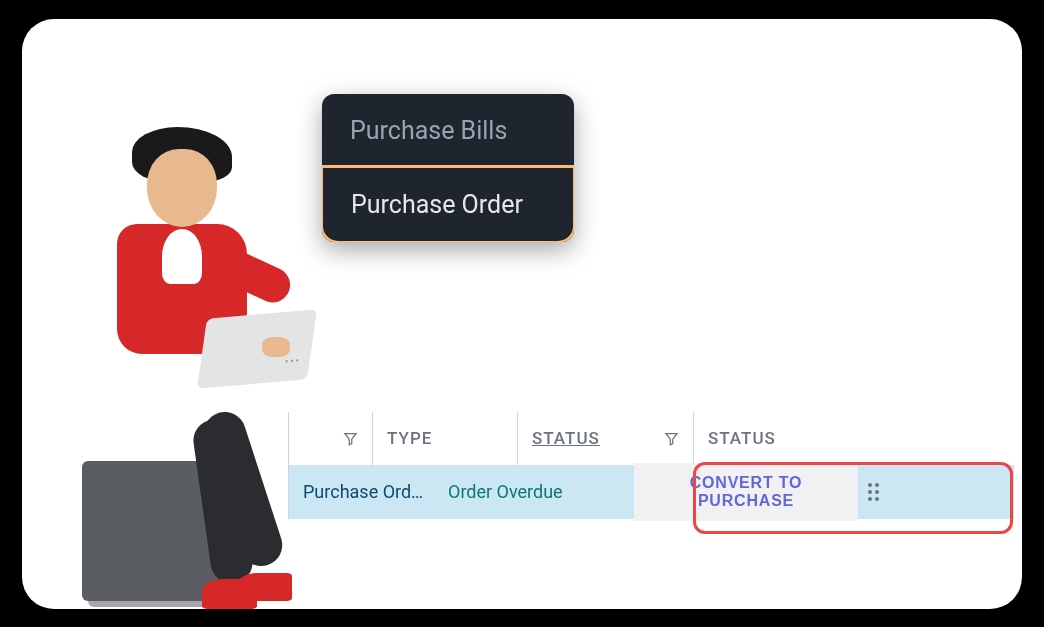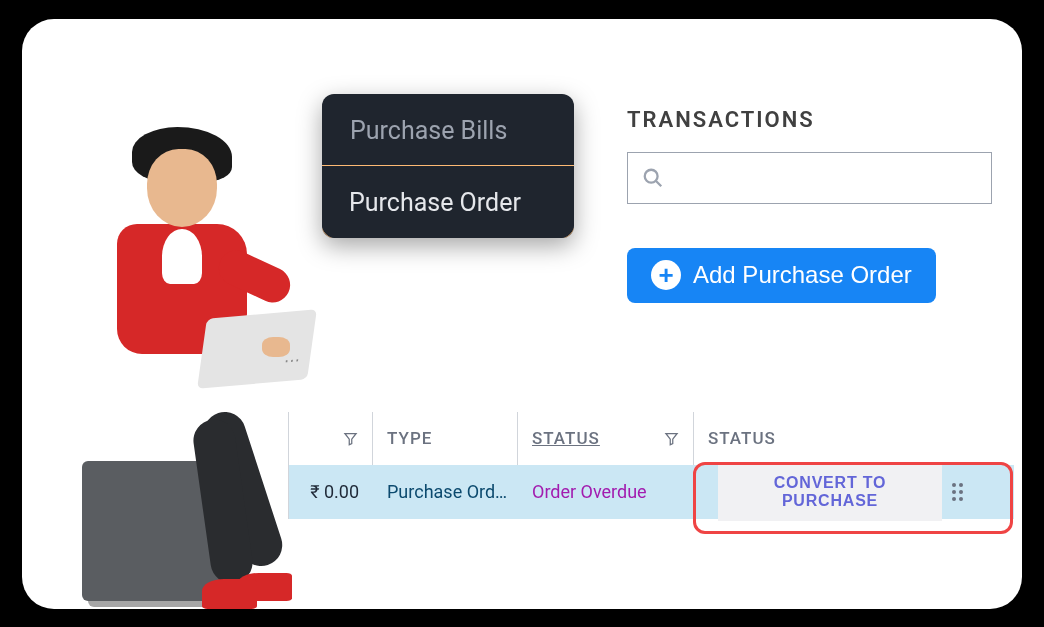--- a/index.html
+++ b/index.html
@@ -178,21 +178,21 @@
       overflow: hidden;
     }
     .menu-item {
       padding: 22px 28px;
       font-size: 25px;
       color: #9ca3af;
       cursor: pointer;
     }
     .menu-item.active {
       color: #e5e7eb;
-      border: 1px solid #fdba74;
+      border: 3px solid #fdba74;
       border-radius: 0 0 18px 18px;
       margin: -2px;
     }
     .transactions-section {
       position: absolute;
       top: 88px;
       left: 605px;
       width: 365px;
     }
     .section-heading {
@@ -287,21 +287,21 @@
     }
     .td {
       padding: 0 14px;
       font-size: 18px;
       height: 100%;
       display: flex;
       align-items: center;
     }
     .td-amount { width: 84px; justify-content: flex-end; color: #1f2937; }
     .td-type { width: 145px; color: #0c4a6e; white-space: nowrap; overflow: hidden; text-overflow: ellipsis; text-align: right; }
-    .td-status { width: 176px; color: #a21caf; }
+    .td-status { width: 176px; color: #0f766e; }
     .td-action { width: 283px; display: flex; align-items: center; gap: 10px; }
     .action-highlight {
       position: absolute;
       top: 50px;
       left: 404px;
       width: 320px;
       height: 72px;
       border: 3px solid #ef4444;
       border-radius: 12px;
       pointer-events: none;
@@ -352,34 +352,20 @@
     <div class="hand"></div>
     <div class="hair"></div>
     <div class="head"></div>
   </div>
 
   <div class="sidebar-menu">
     <div class="menu-item">Purchase Bills</div>
     <div class="menu-item active">Purchase Order</div>
   </div>
 
-  <div class="transactions-section">
-    <div class="section-heading">TRANSACTIONS</div>
-    <div class="search-box">
-      <svg class="" width="22" height="22" viewBox="0 0 24 24" fill="none" stroke="#9ca3af" stroke-width="2.5">
-        <circle cx="10" cy="10" r="7"></circle>
-        <line x1="21" y1="21" x2="15" y2="15"></line>
-      </svg>
-      <input type="text" placeholder="" style="">
-    </div>
-    <button class="add-btn">
-      <span class="plus-circle">+</span>
-      <span>Add Purchase Order</span>
-    </button>
-  </div>
 
   <div class="table-area">
     <div class="table-header">
       <div class="th th-amount">
         <svg class="filter-icon" viewBox="0 0 24 24" fill="none" stroke="#6b7280" stroke-width="2">
           <polygon points="3 4 21 4 14 13 14 20 10 22 10 13 3 4"></polygon>
         </svg>
       </div>
       <div class="th th-type">
         <span>TYPE</span>
@@ -388,21 +374,20 @@
         <span>STATUS</span>
         <svg class="filter-icon" viewBox="0 0 24 24" fill="none" stroke="#6b7280" stroke-width="2">
           <polygon points="3 4 21 4 14 13 14 20 10 22 10 13 3 4"></polygon>
         </svg>
       </div>
       <div class="th th-action">
         <span>STATUS</span>
       </div>
     </div>
     <div class="table-row">
-      <div class="td td-amount">₹ 0.00</div>
       <div class="td td-type">Purchase Ord…</div>
       <div class="td td-status">Order Overdue</div>
       <div class="td td-action">
         <button class="convert-btn">CONVERT TO PURCHASE</button>
         <div class="more-dots">
           <span></span>
             <span></span>
             <span></span>
             <span></span>
             <span></span>

